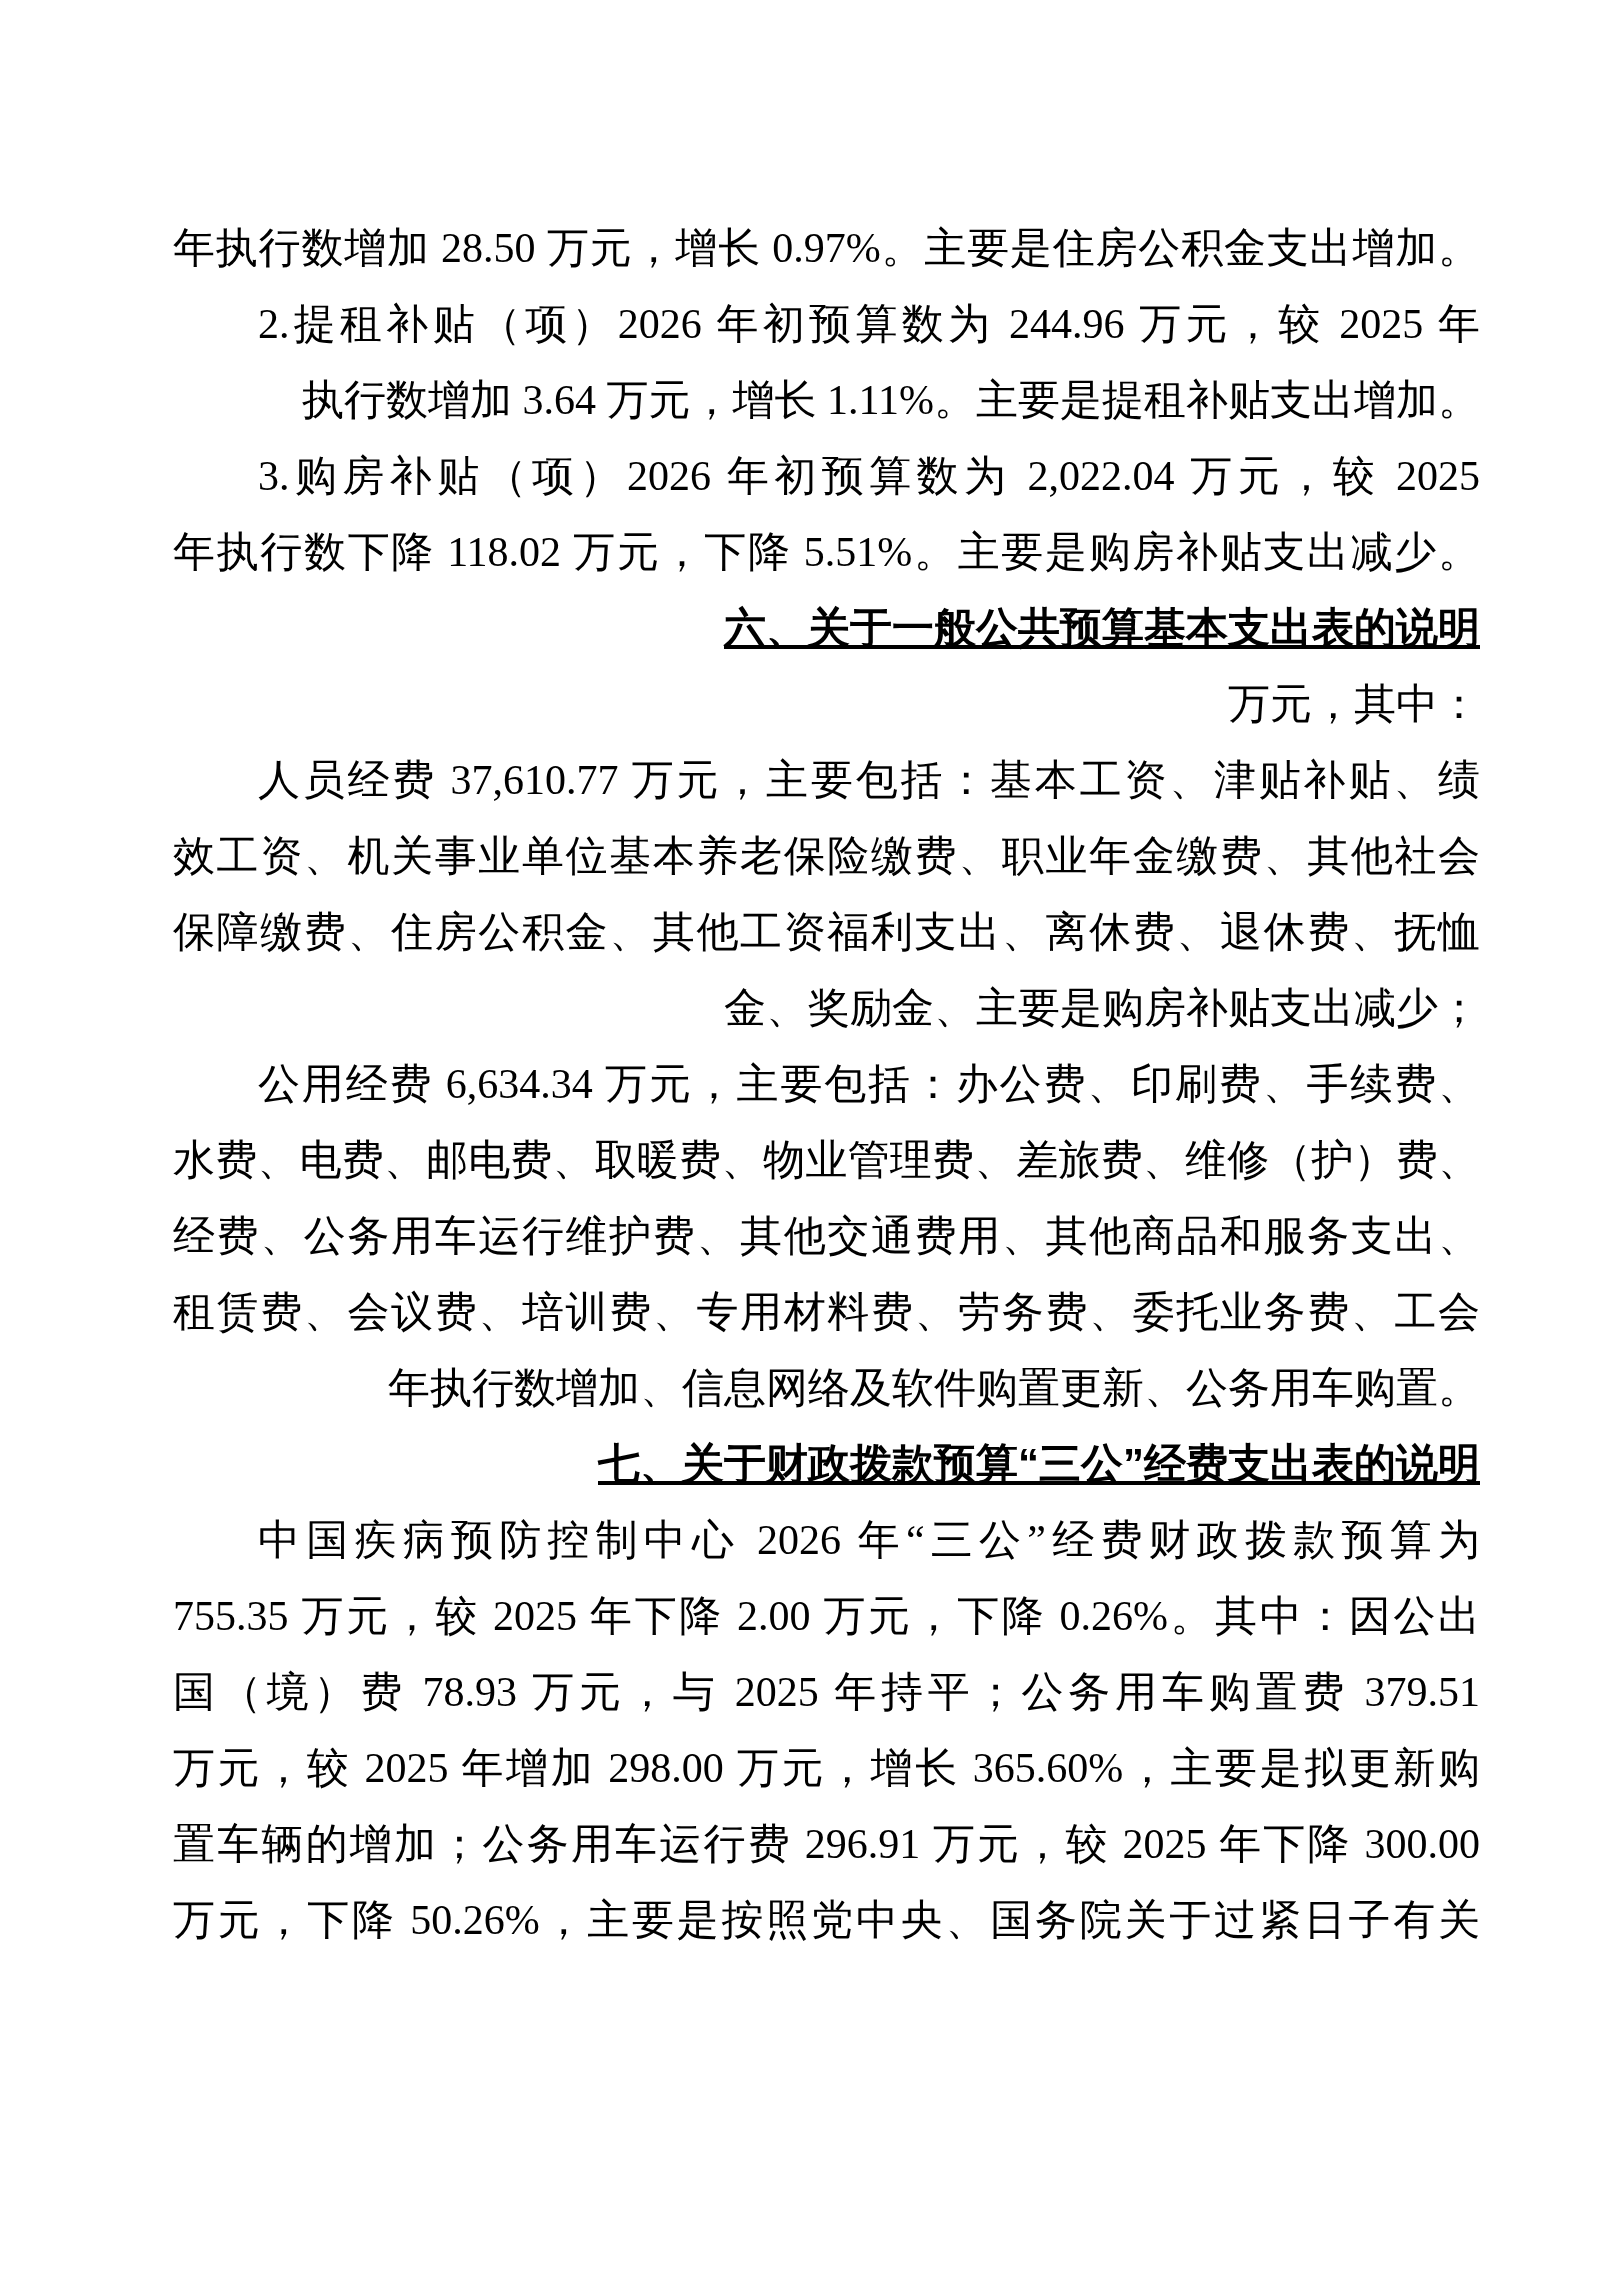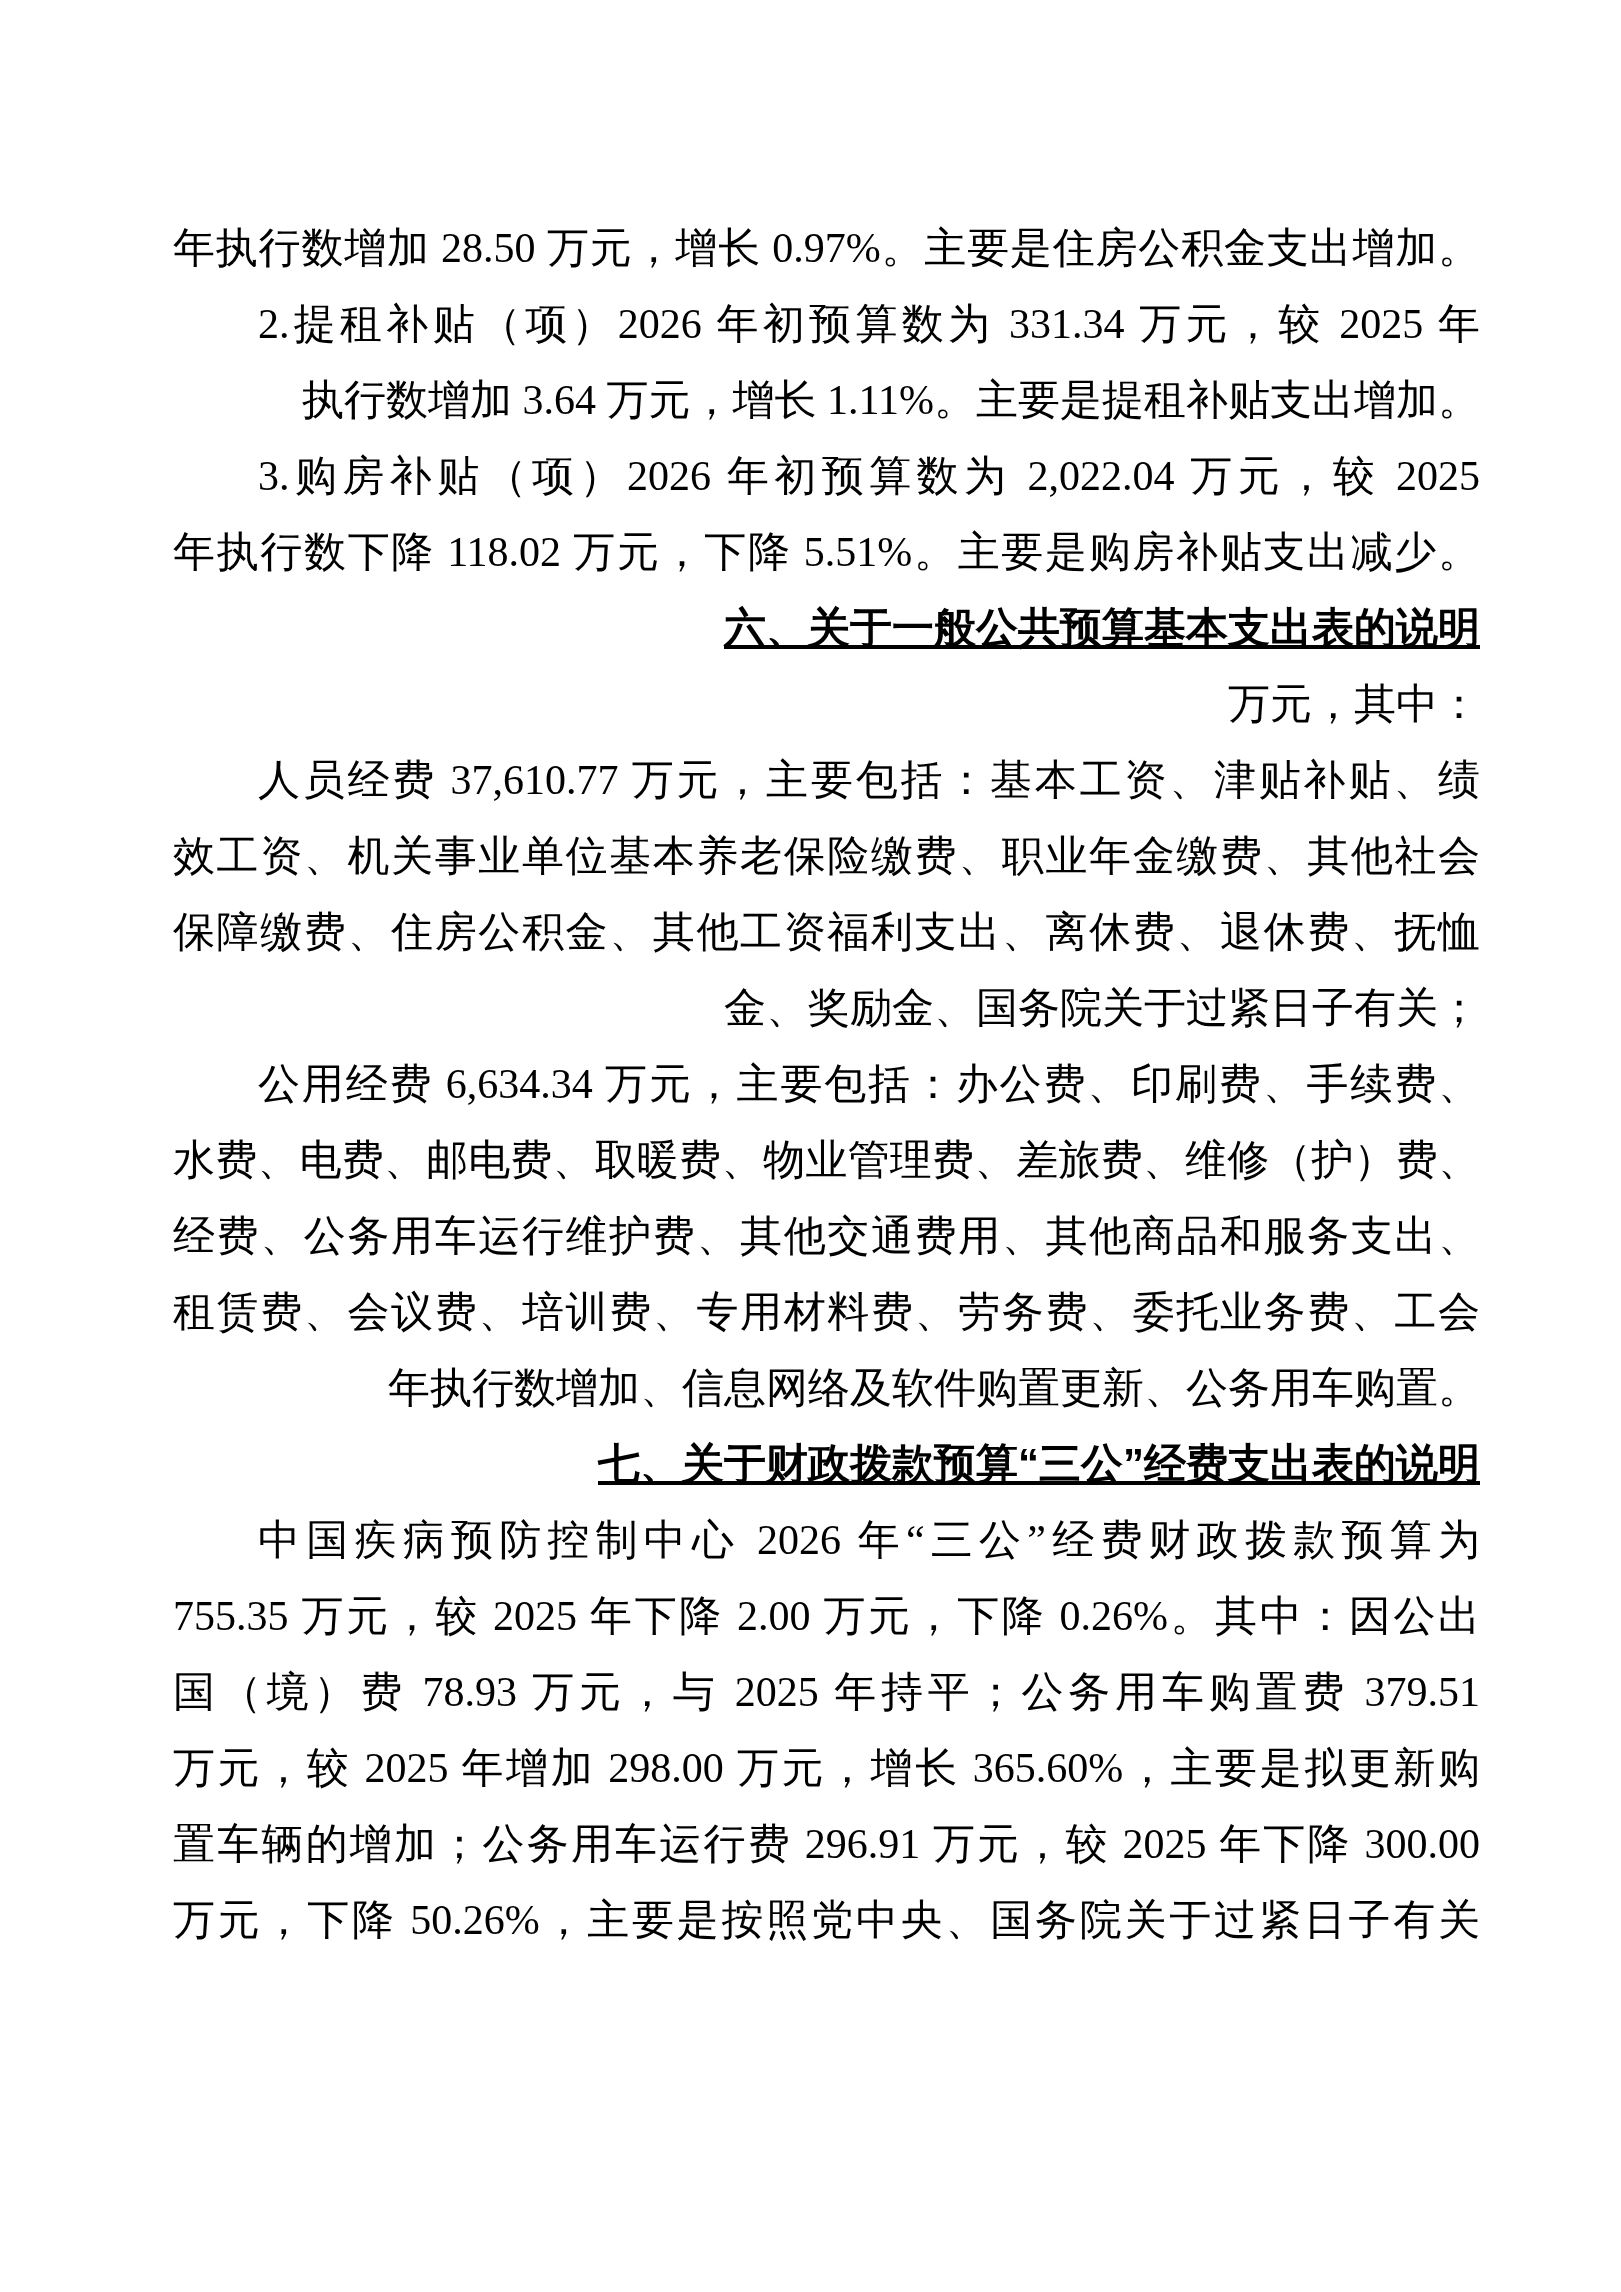--- a/index.html
+++ b/index.html
@@ -60,30 +60,30 @@
     font-size: 30px;
     font-family: "Liberation Serif", "DejaVu Serif", serif;
   }
 </style>
 </head>
 <body>
 
 <div class="page">
   <div class="content">
     <div class="line j">年执行数增加 28.50 万元，增长 0.97%。主要是住房公积金支出增加。</div>
-    <div class="line ind j">2.提租补贴（项）2026 年初预算数为 331.34 万元，较 2025 年</div>
+    <div class="line ind j">2.提租补贴（项）2026 年初预算数为 244.96 万元，较 2025 年</div>
     <div class="line">执行数增加 3.64 万元，增长 1.11%。主要是提租补贴支出增加。</div>
     <div class="line ind j">3.购房补贴（项）2026 年初预算数为 2,022.04 万元，较 2025</div>
     <div class="line j">年执行数下降 118.02 万元，下降 5.51%。主要是购房补贴支出减少。</div>
     <div class="line ind heading">六、关于一般公共预算基本支出表的说明</div>
     <div class="line">万元，其中：</div>
     <div class="line ind j">人员经费 37,610.77 万元，主要包括：基本工资、津贴补贴、绩</div>
     <div class="line j">效工资、机关事业单位基本养老保险缴费、职业年金缴费、其他社会</div>
     <div class="line j">保障缴费、住房公积金、其他工资福利支出、离休费、退休费、抚恤</div>
-    <div class="line">金、奖励金、国务院关于过紧日子有关；</div>
+    <div class="line">金、奖励金、主要是购房补贴支出减少；</div>
     <div class="line ind j">公用经费 6,634.34 万元，主要包括：办公费、印刷费、手续费、</div>
     <div class="line j">水费、电费、邮电费、取暖费、物业管理费、差旅费、维修（护）费、</div>
     <div class="line j">经费、公务用车运行维护费、其他交通费用、其他商品和服务支出、</div>
     <div class="line j">租赁费、会议费、培训费、专用材料费、劳务费、委托业务费、工会</div>
     <div class="line">年执行数增加、信息网络及软件购置更新、公务用车购置。</div>
     <div class="line ind heading">七、关于财政拨款预算“三公”经费支出表的说明</div>
     <div class="line ind j">中国疾病预防控制中心 2026 年“三公”经费财政拨款预算为</div>
     <div class="line j">755.35 万元，较 2025 年下降 2.00 万元，下降 0.26%。其中：因公出</div>
     <div class="line j">国（境）费 78.93 万元，与 2025 年持平；公务用车购置费 379.51</div>
     <div class="line j">万元，较 2025 年增加 298.00 万元，增长 365.60%，主要是拟更新购</div>

